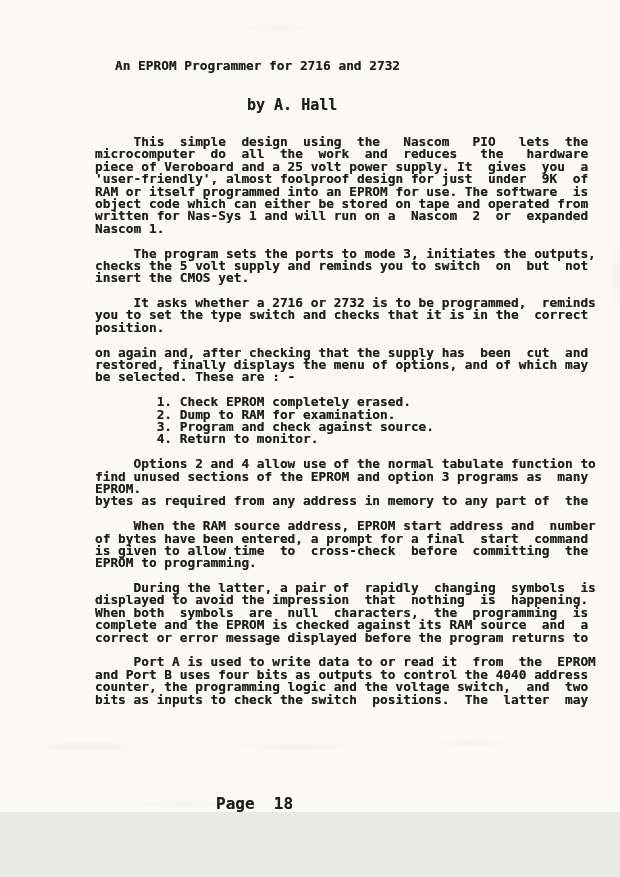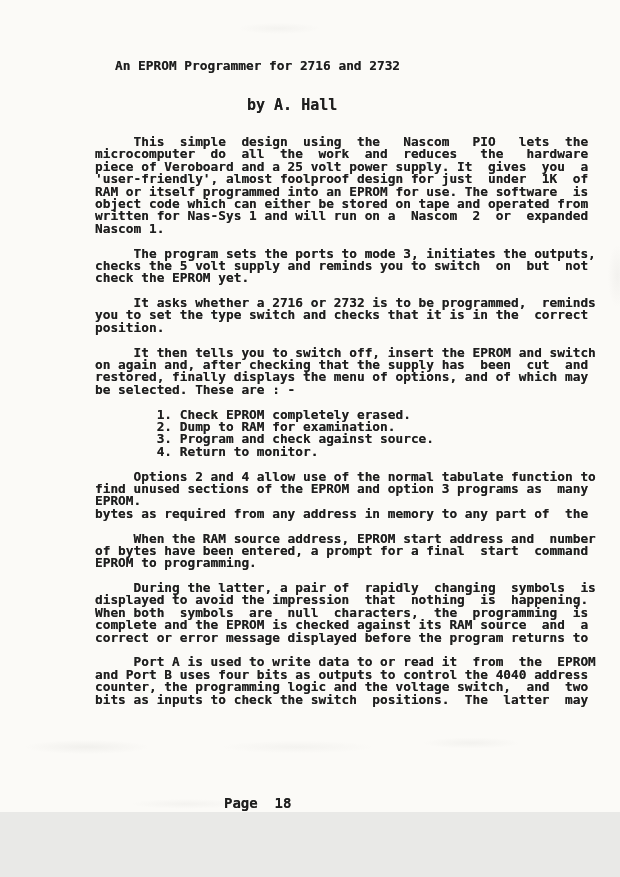--- a/index.html
+++ b/index.html
@@ -57,75 +57,75 @@
   .line {
     white-space: pre;
     font-size: 12.8px;
     line-height: 12.4px;
     height: 12.4px;
     text-shadow: 0 0 0.6px rgba(25,25,25,0.65);
   }
   .footer {
     position: absolute;
     top: 797px;
-    left: 224px;
-    font-size: 14px;
+    left: 216px;
+    font-size: 16px;
     line-height: 13px;
     white-space: pre;
     text-shadow: 0 0 0.6px rgba(25,25,25,0.65);
   }
 </style>
 </head>
 <body>
 
 <div class="page" style="color: rgb(30, 30, 30); background-color: rgb(251, 250, 247);">
   <div class="title">An EPROM Programmer for 2716 and 2732</div>
   <div class="byline">by A. Hall</div>
   <div class="bodycol">
       <div class="block">
         <div class="line">     This  simple  design  using  the   Nascom   PIO   lets  the</div>
         <div class="line">microcomputer  do  all  the  work  and  reduces   the   hardware</div>
         <div class="line">piece of Veroboard and a 25 volt power supply. It  gives  you  a</div>
-        <div class="line">'user-friendly', almost foolproof design for just  under  1K  of</div>
+        <div class="line">'user-friendly', almost foolproof design for just  under  9K  of</div>
         <div class="line">RAM or itself programmed into an EPROM for use. The software  is</div>
         <div class="line">object code which can either be stored on tape and operated from</div>
         <div class="line">written for Nas-Sys 1 and will run on a  Nascom  2  or  expanded</div>
         <div class="line">Nascom 1.</div>
       </div>
       <div class="block">
         <div class="line">     The program sets the ports to mode 3, initiates the outputs,</div>
         <div class="line">checks the 5 volt supply and reminds you to switch  on  but  not</div>
-        <div class="line">check the EPROM yet.</div>
+        <div class="line">insert the CMOS yet.</div>
       </div>
       <div class="block">
         <div class="line">     It asks whether a 2716 or 2732 is to be programmed,  reminds</div>
         <div class="line">you to set the type switch and checks that it is in the  correct</div>
         <div class="line">position.</div>
       </div>
       <div class="block">
-        <div class="line">     It then tells you to switch off, insert the EPROM and switch</div>
         <div class="line">on again and, after checking that the supply has  been  cut  and</div>
         <div class="line">restored, finally displays the menu of options, and of which may</div>
         <div class="line">be selected. These are : -</div>
       </div>
       <div class="block">
         <div class="line">        1. Check EPROM completely erased.</div>
         <div class="line">        2. Dump to RAM for examination.</div>
         <div class="line">        3. Program and check against source.</div>
         <div class="line">        4. Return to monitor.</div>
       </div>
       <div class="block">
         <div class="line">     Options 2 and 4 allow use of the normal tabulate function to</div>
         <div class="line">find unused sections of the EPROM and option 3 programs as  many</div>
         <div class="line">EPROM.</div>
         <div class="line">bytes as required from any address in memory to any part of  the</div>
       </div>
       <div class="block">
         <div class="line">     When the RAM source address, EPROM start address and  number</div>
         <div class="line">of bytes have been entered, a prompt for a final  start  command</div>
+        <div class="line">is given to allow time  to  cross-check  before  committing  the</div>
         <div class="line">EPROM to programming.</div>
       </div>
       <div class="block">
         <div class="line">     During the latter, a pair of  rapidly  changing  symbols  is</div>
         <div class="line">displayed to avoid the impression  that  nothing  is  happening.</div>
         <div class="line">When both  symbols  are  null  characters,  the  programming  is</div>
         <div class="line">complete and the EPROM is checked against its RAM source  and  a</div>
         <div class="line">correct or error message displayed before the program returns to</div>
       </div>
       <div class="block">

